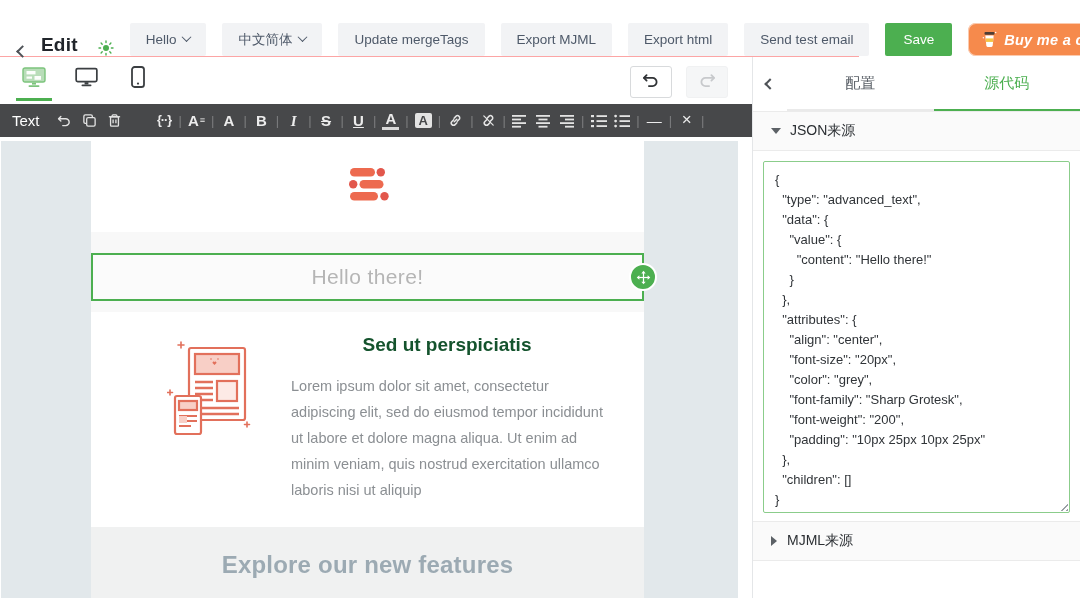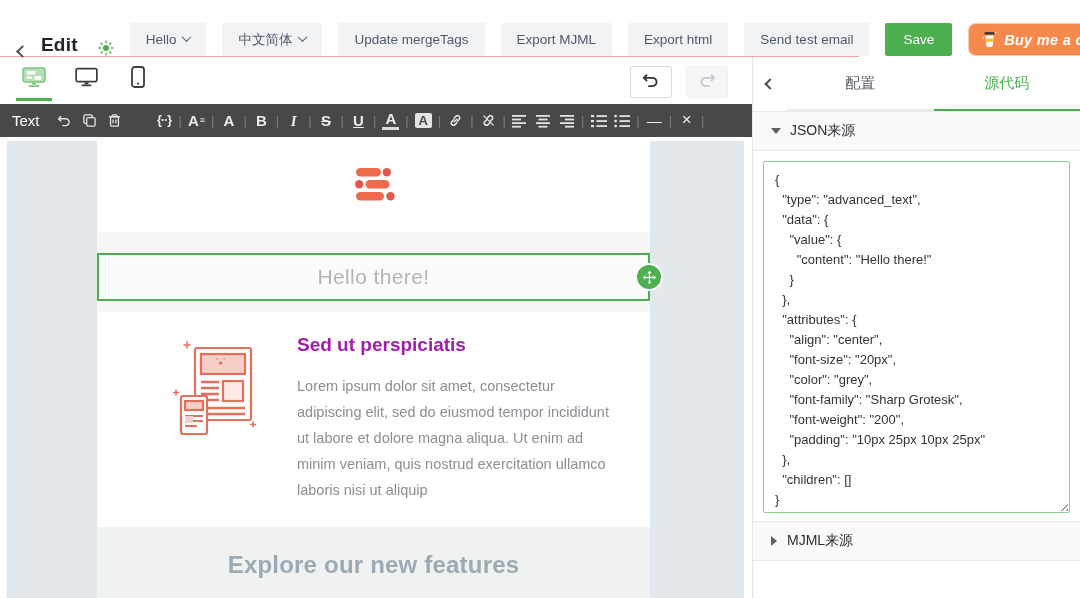--- a/index.html
+++ b/index.html
@@ -43,34 +43,34 @@
   .tbi.italic { font-style:italic; font-family:"Liberation Serif", serif; }
   .tbi.strike { text-decoration:line-through; }
   .tbi.und { text-decoration:underline; }
   .tbi.colorbar { border-bottom:3px solid #d9d9d9; padding-bottom:0; line-height:1.05; }
   .tbi.boxed { background:#e3e3e3; color:#47484a; border-radius:2px; padding:0 3px; font-size:13px; }
   .tsep { color:rgba(255,255,255,.28); margin:0 3px; font-size:13px; font-weight:400; }
   .fs-lines { font-size:9px; margin-left:1px; font-weight:400; }
 
   
   .canvas { position:absolute; top:137px; left:0; width:744px; height:461px; background:#fff; overflow:hidden; }
-  .template-bg { position:absolute; left:7px; top:4px; width:737px; height:457px; background:#e2e8eb; }
+  .template-bg { position:absolute; left:1px; top:4px; width:737px; height:457px; background:#e2e8eb; }
   .email-col { position:absolute; left:90px; top:0; width:553px; }
   .sec-logo { height:91px; background:#fff; display:flex; align-items:center; justify-content:center; }
   .strip-a { height:21px; background:#f8f8f8; }
   .strip-b { height:11px; background:#f8f8f8; }
   .selected-block { height:48px; background:#fbfbfb; border:2px solid #4caf50; position:relative;
                     display:flex; align-items:center; justify-content:center; cursor:pointer; }
   .hello-text { font-size:21px; font-weight:300; color:#b5b5b5; letter-spacing:.4px; }
   .move-handle { position:absolute; right:-15px; top:50%; transform:translateY(-50%); width:28px; height:28px;
                  border-radius:50%; background:#4caf50; border:2px solid #fff; display:flex; align-items:center; justify-content:center; cursor:move; }
   .sec-feature { height:215px; background:#fff; display:flex; }
   .illu { margin:26px 0 0 76px; width:86px; height:100px; flex:none; }
   .feature-text { margin-left:38px; width:312px; }
-  .feature-title { margin-top:22px; font-size:19px; font-weight:600; color:#a21caf; }
+  .feature-title { margin-top:22px; font-size:19px; font-weight:600; color:#14532d;text-align:center; }
   .feature-body { margin-top:17px; font-size:14.5px; color:#8b8f93; line-height:26px; }
   .sec-footer { height:71px; background:#f0f1f1; display:flex; justify-content:center; }
   .footer-title { margin-top:24px; font-size:24px; font-weight:600; color:#9caab3; letter-spacing:.2px; }
 
   
   .panel { position:absolute; left:752px; top:57px; width:328px; height:541px; background:#fff; border-left:1px solid #e4e6e8; }
   .panel-tabs { height:54px; display:flex; align-items:stretch; }
   .collapse-btn { width:34px; display:flex; align-items:center; justify-content:center; cursor:pointer; }
   .ptab { flex:1; display:flex; align-items:center; justify-content:center; font-size:15px; cursor:pointer; }
   .ptab.config { color:#595f66; border-bottom:2px solid #eaeaea; }

